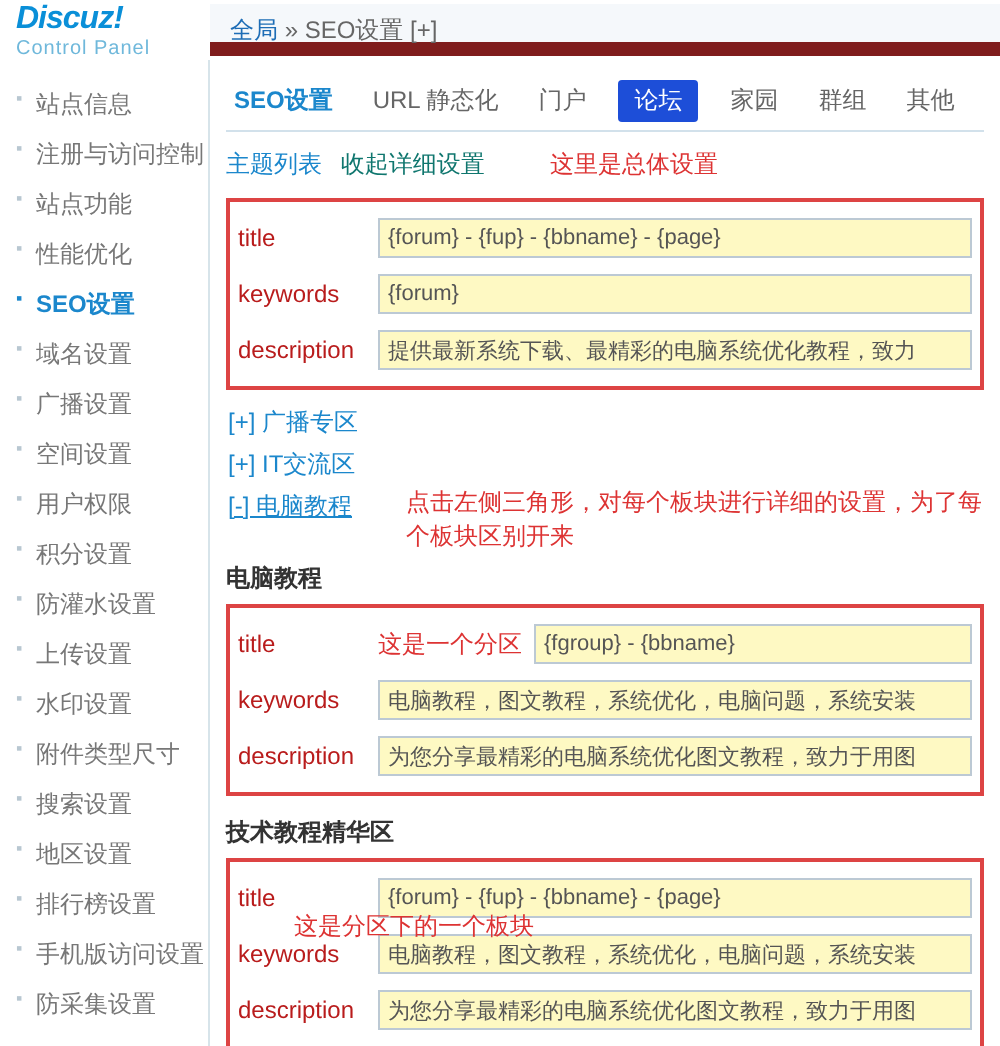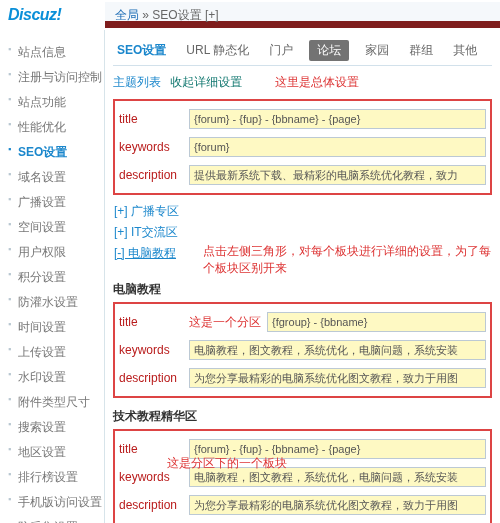--- a/index.html
+++ b/index.html
@@ -12,58 +12,58 @@
   .breadcrumb a { color: #1e6db6; text-decoration: none; }
   .container { display: flex; }
   .sidebar { width: 105px; border-right: 1px solid #d7e4ea; padding-top: 10px; background: #fff; }
   .side-item { padding: 4px 0 4px 18px; color: #777; cursor: pointer; position: relative; }
   .side-item::before { content: "▪"; position: absolute; left: 8px; top: 4px; color: #b8c7d1; font-size: 9px; }
   .side-item.active { color: #1b87cc; font-weight: bold; }
   .side-item.active::before { color: #1b87cc; }
   .main { flex: 1; padding: 10px 8px; }
   .tablinks { display: flex; gap: 12px; padding-bottom: 4px; border-bottom: 1px solid #d2e1eb; align-items: center; }
   .tab { color: #666; font-size: 12px; cursor: pointer; padding: 2px 4px; }
-  .tab.active { background: #737373; color: #fff; border-radius: 2px; padding: 2px 8px; }
+  .tab.active { background: #1d4ed8; color: #fff; border-radius: 2px; padding: 2px 8px; }
   .sublinks { padding: 8px 0; font-size: 12px; }
   .sublinks a { color: #1b87cc; text-decoration: none; margin-right: 6px; }
   .sublinks .exp { color: #0f766e; }
   .annot { color: #d33; font-size: 12px; }
   .box { border: 2px solid #d44; padding: 4px; margin-bottom: 6px; }
   .row { display: flex; align-items: center; padding: 4px 0; }
   .lbl { width: 70px; color: #b91c1c; }
   .inp { flex: 1; border: 1px solid #bcc9d4; height: 20px; padding: 0 4px; font-size: 11px; color: #555; background: #fef9c3; }
   .toggle { color: #1b87cc; padding: 2px 1px; cursor: pointer; }
   .section-title { font-weight: bold; padding: 4px 0; color: #333; }
 </style>
 </head>
 <body>
 
 <div class="header">
   <div class="logo">
     <div class="logo-title">Discuz!</div>
+    <div class="logo-sub">Control Panel</div>
   </div>
   <div class="breadcrumb">
     <a>全局</a><span> » </span><span>SEO设置</span><span>  [+]</span>
   </div>
 </div>
 
 <div class="container">
   <div class="sidebar">
       <div class="side-item">站点信息</div>
       <div class="side-item">注册与访问控制</div>
       <div class="side-item">站点功能</div>
       <div class="side-item">性能优化</div>
       <div class="side-item active">SEO设置</div>
       <div class="side-item">域名设置</div>
       <div class="side-item">广播设置</div>
       <div class="side-item">空间设置</div>
       <div class="side-item">用户权限</div>
       <div class="side-item">积分设置</div>
       <div class="side-item">防灌水设置</div>
-      <div class="side-item">时间设置</div>
       <div class="side-item">上传设置</div>
       <div class="side-item">水印设置</div>
       <div class="side-item">附件类型尺寸</div>
       <div class="side-item">搜索设置</div>
       <div class="side-item">地区设置</div>
       <div class="side-item">排行榜设置</div>
       <div class="side-item">手机版访问设置</div>
       <div class="side-item">防采集设置</div>
     </div>
 
@@ -126,21 +126,21 @@
     </div>
 
     <div class="section-title">技术教程精华区</div>
 
     <div class="box">
       <div class="row">
         <span class="lbl">title</span>
         <input class="inp" value="{forum} - {fup} - {bbname} - {page}" style="">
       </div>
       <div class="row" style="position:relative">
-        <span class="annot" style="position:absolute;left:48px;top:-8px">这是分区下的一个板块</span>
+        <span class="annot" style="position:absolute;left:28px;top:-8px">这是分区下的一个板块</span>
         <span class="lbl">keywords</span>
         <input class="inp" value="电脑教程，图文教程，系统优化，电脑问题，系统安装" style="">
       </div>
       <div class="row">
         <span class="lbl">description</span>
         <input class="inp" value="为您分享最精彩的电脑系统优化图文教程，致力于用图" style="">
       </div>
     </div>
 
   </div>

